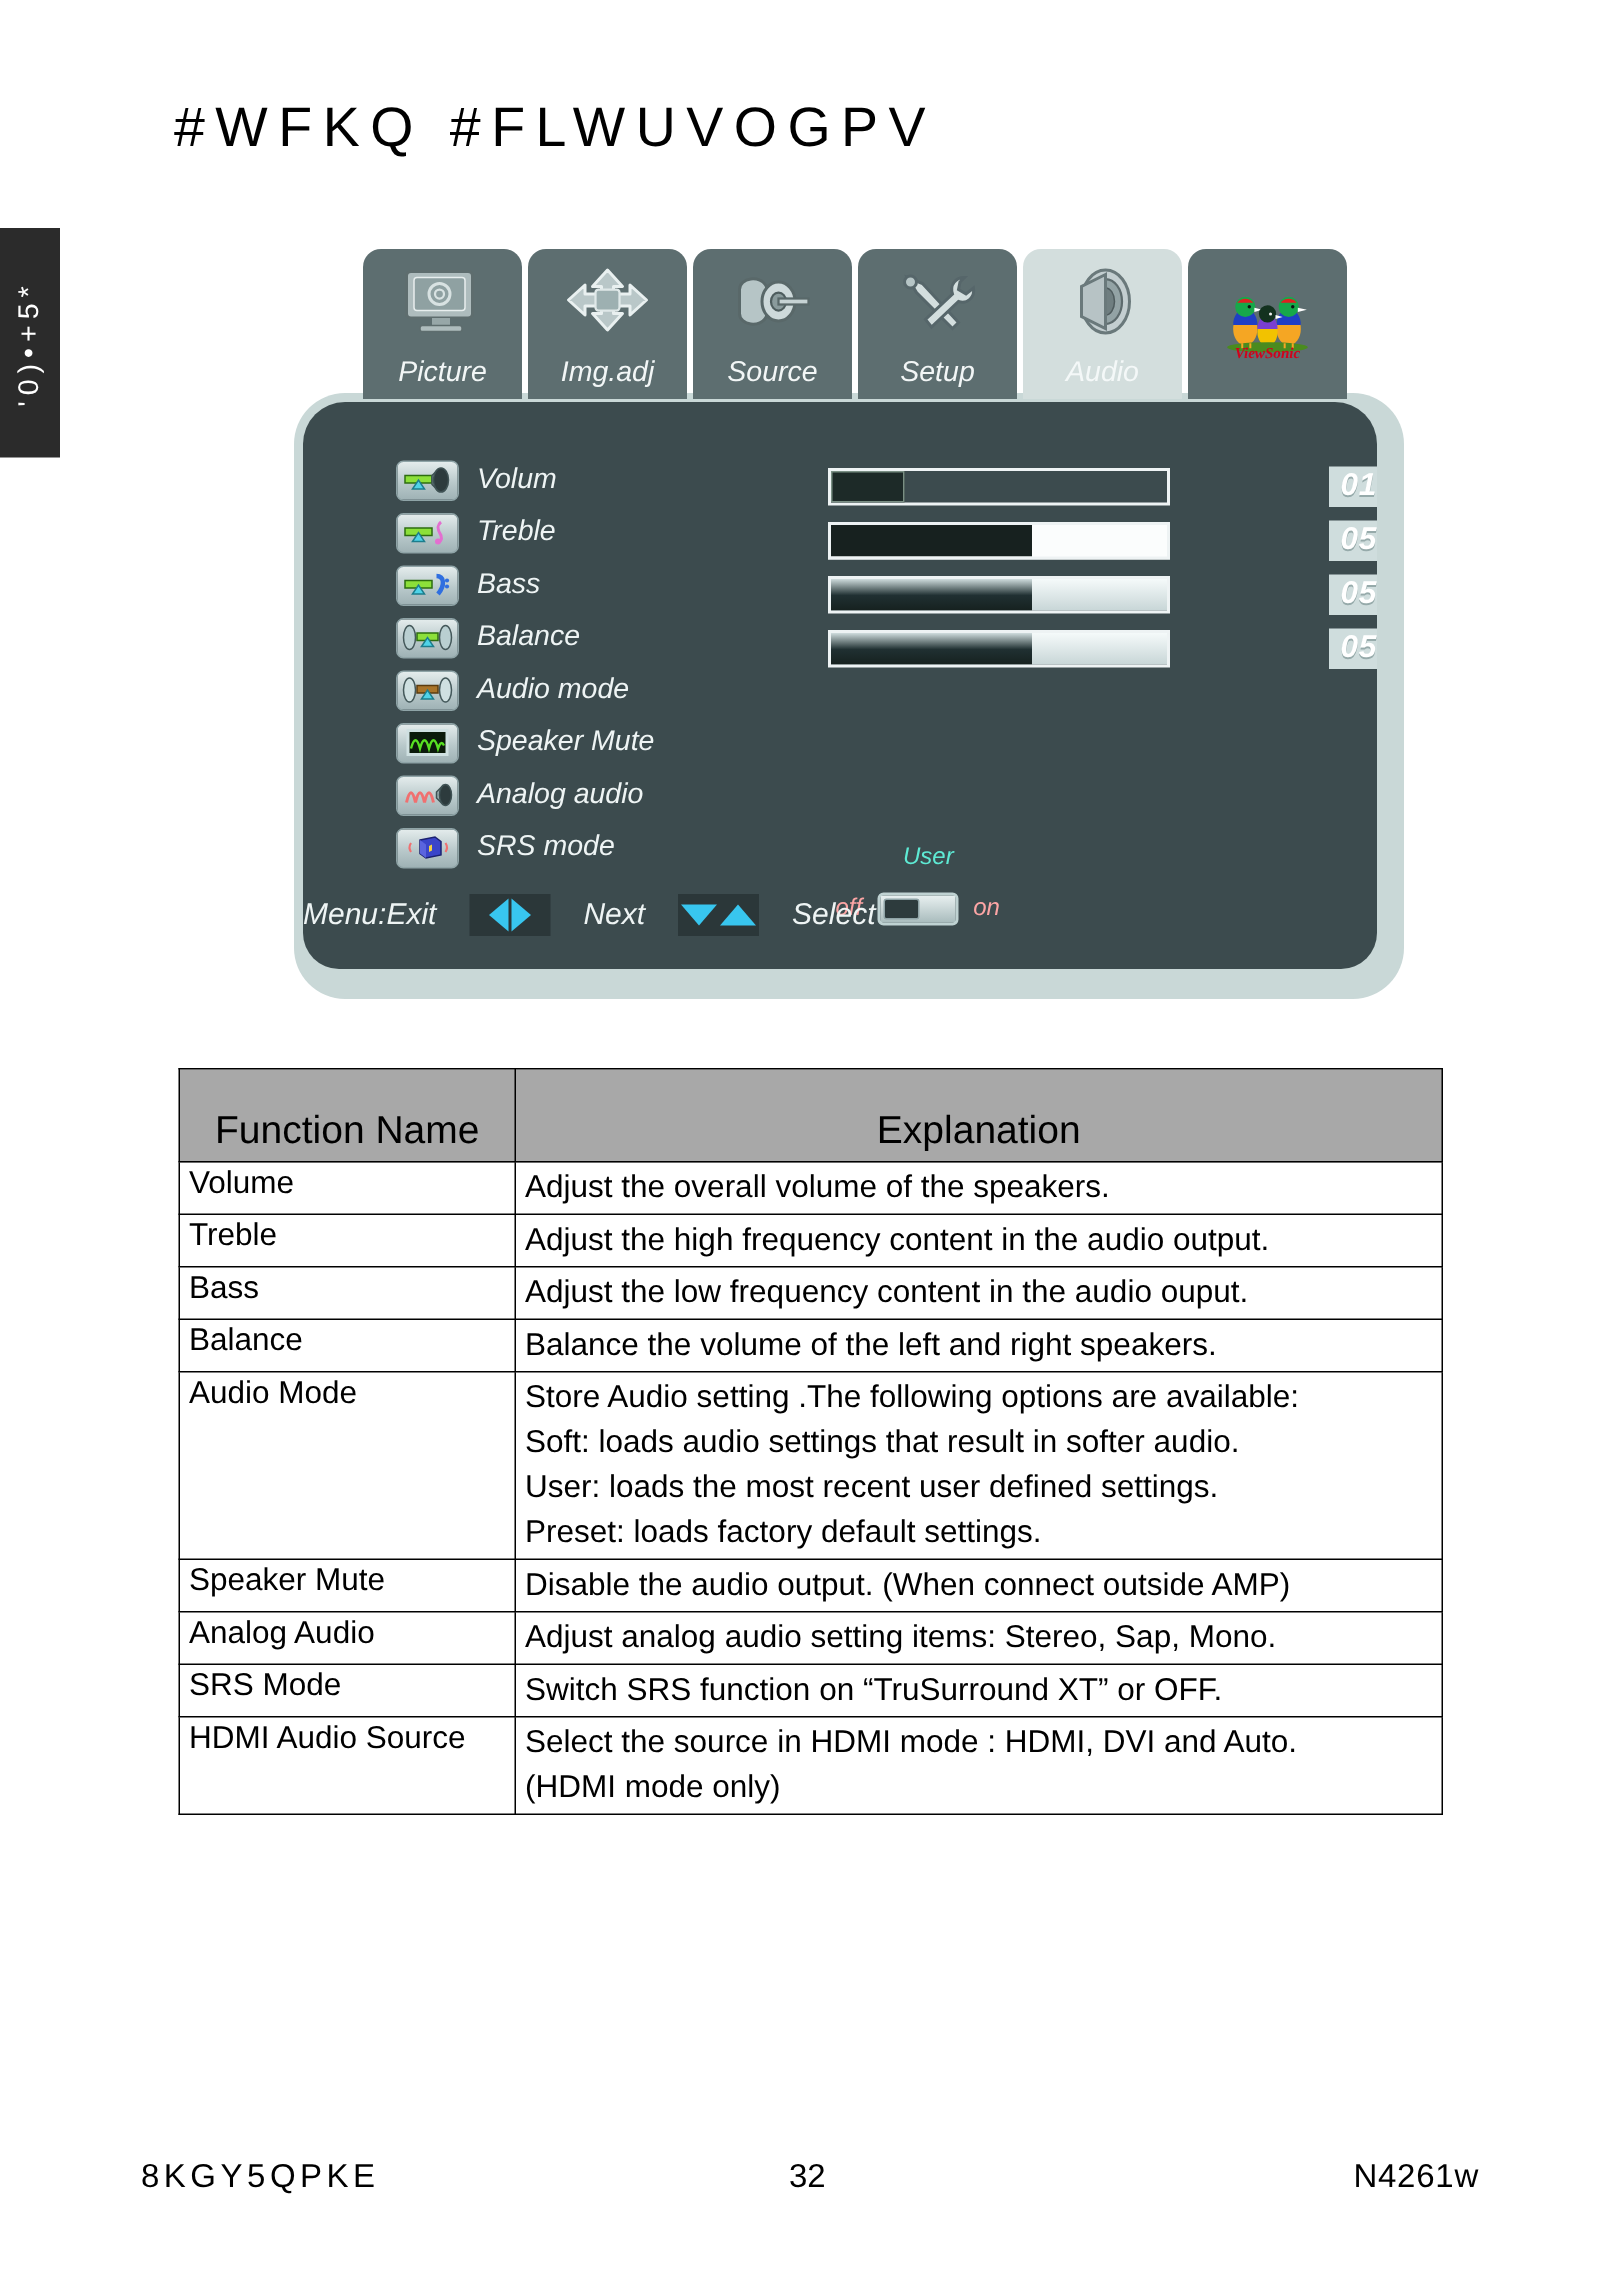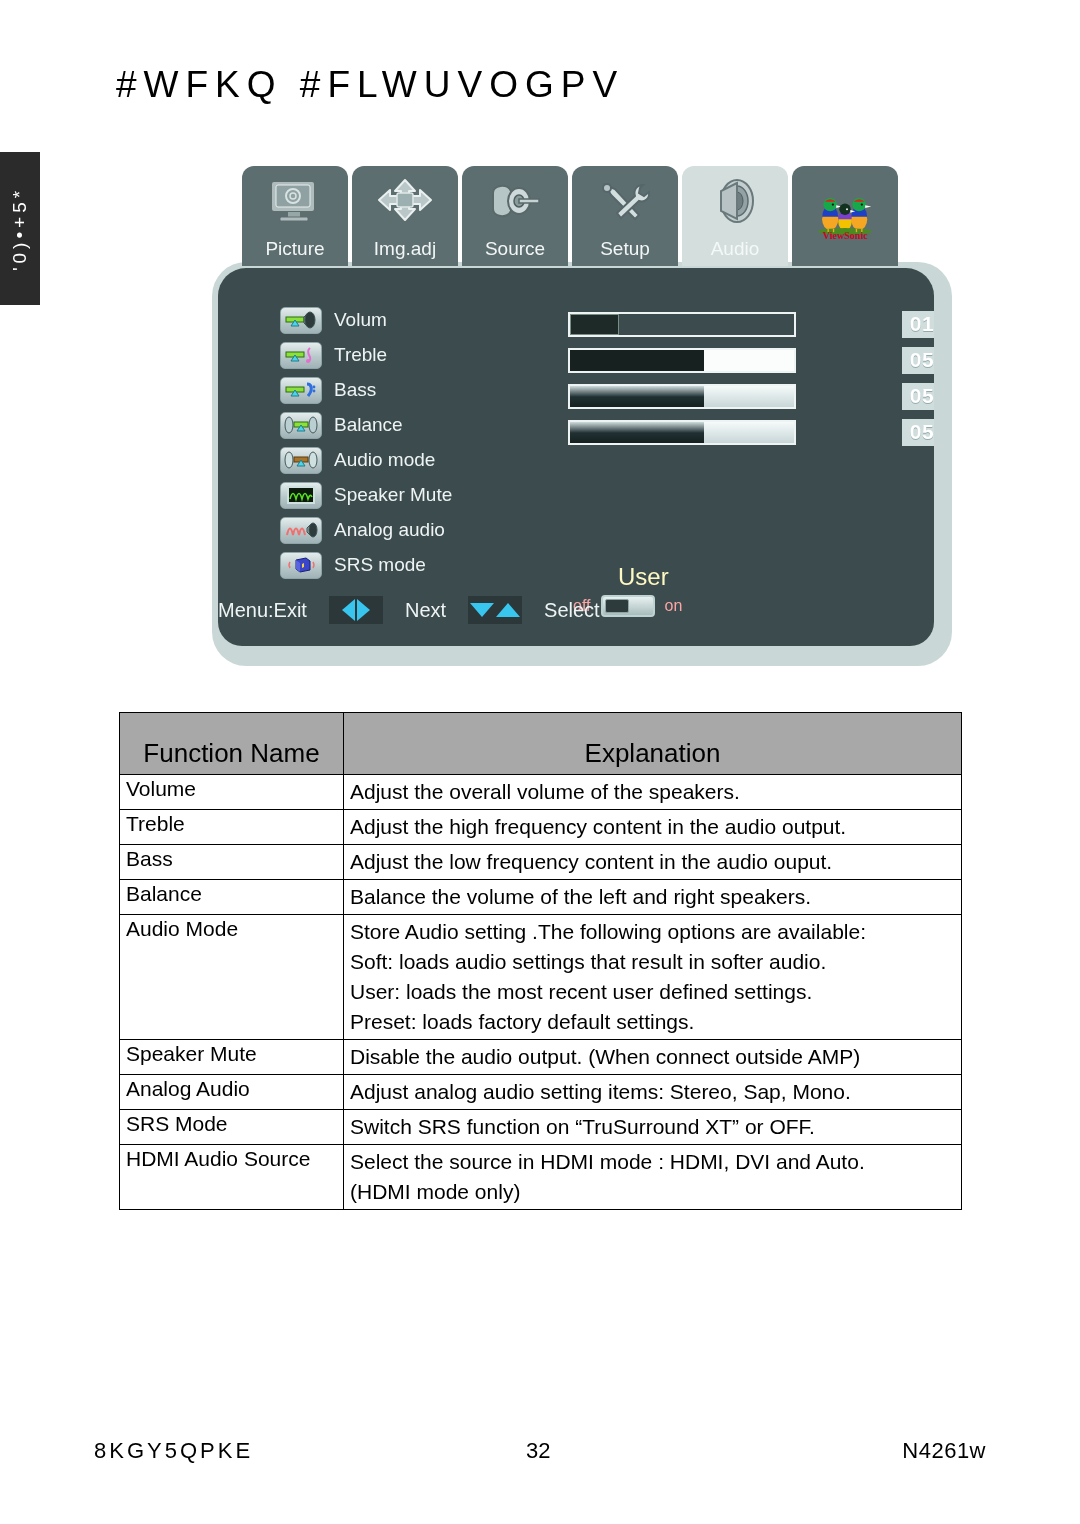--- a/index.html
+++ b/index.html
@@ -40,21 +40,21 @@
     color: #000;
     font-family: "Liberation Sans", sans-serif;
     font-weight: 400;
     text-align: center;
   }
 
   
   .osd {
     position: absolute;
     left: 196px; top: 166px;
-    width: 652px; height: 500px;
+    width: 652px; height: 500px; font-style: italic;
   }
   .osd-tabs {
     position: absolute;
     left: 46px; top: 0;
     height: 102px;
     display: flex;
     gap: 4px;
     z-index: 4;
   }
   .osd-tab {
@@ -87,21 +87,20 @@
     padding: 20px;
     justify-content: center;
   }
 
   .osd-frame {
     position: absolute;
     left: 0; top: 96px;
     width: 740px; height: 404px;
     background: #c9d8d7;
     border-radius: 34px;
-    margin-left: 16px;
   }
   .osd-body {
     position: absolute;
     left: 6px; top: 6px;
     width: 716px; height: 378px;
     background: #3c4b4e;
     border-radius: 28px 28px 24px 24px;
     overflow: hidden;
   }
 
@@ -161,21 +160,21 @@
     background: #cfdddd;
     display: flex; align-items: center; justify-content: center;
     color: #ffffff;
     font-size: 21px;
     font-weight: 700;
     letter-spacing: 0.5px;
     text-shadow: 0 1px 0 #96aaaa;
   }
 
   
-  .rt { position: absolute; color: #fef9c3; font-size: 24px; }
+  .rt { position: absolute; color: #5eead4; font-size: 16px; }
   .rt-user   { left: 400px; top: 295px; }
 
   .toggle-wrap {
     position: absolute;
     left: 355px; top: 327px;
     display: flex; align-items: center; gap: 10px;
   }
   .toggle-wrap .tl { color:#fca5a5; font-size:16px; }
   .switch {
     width: 54px; height: 22px;

